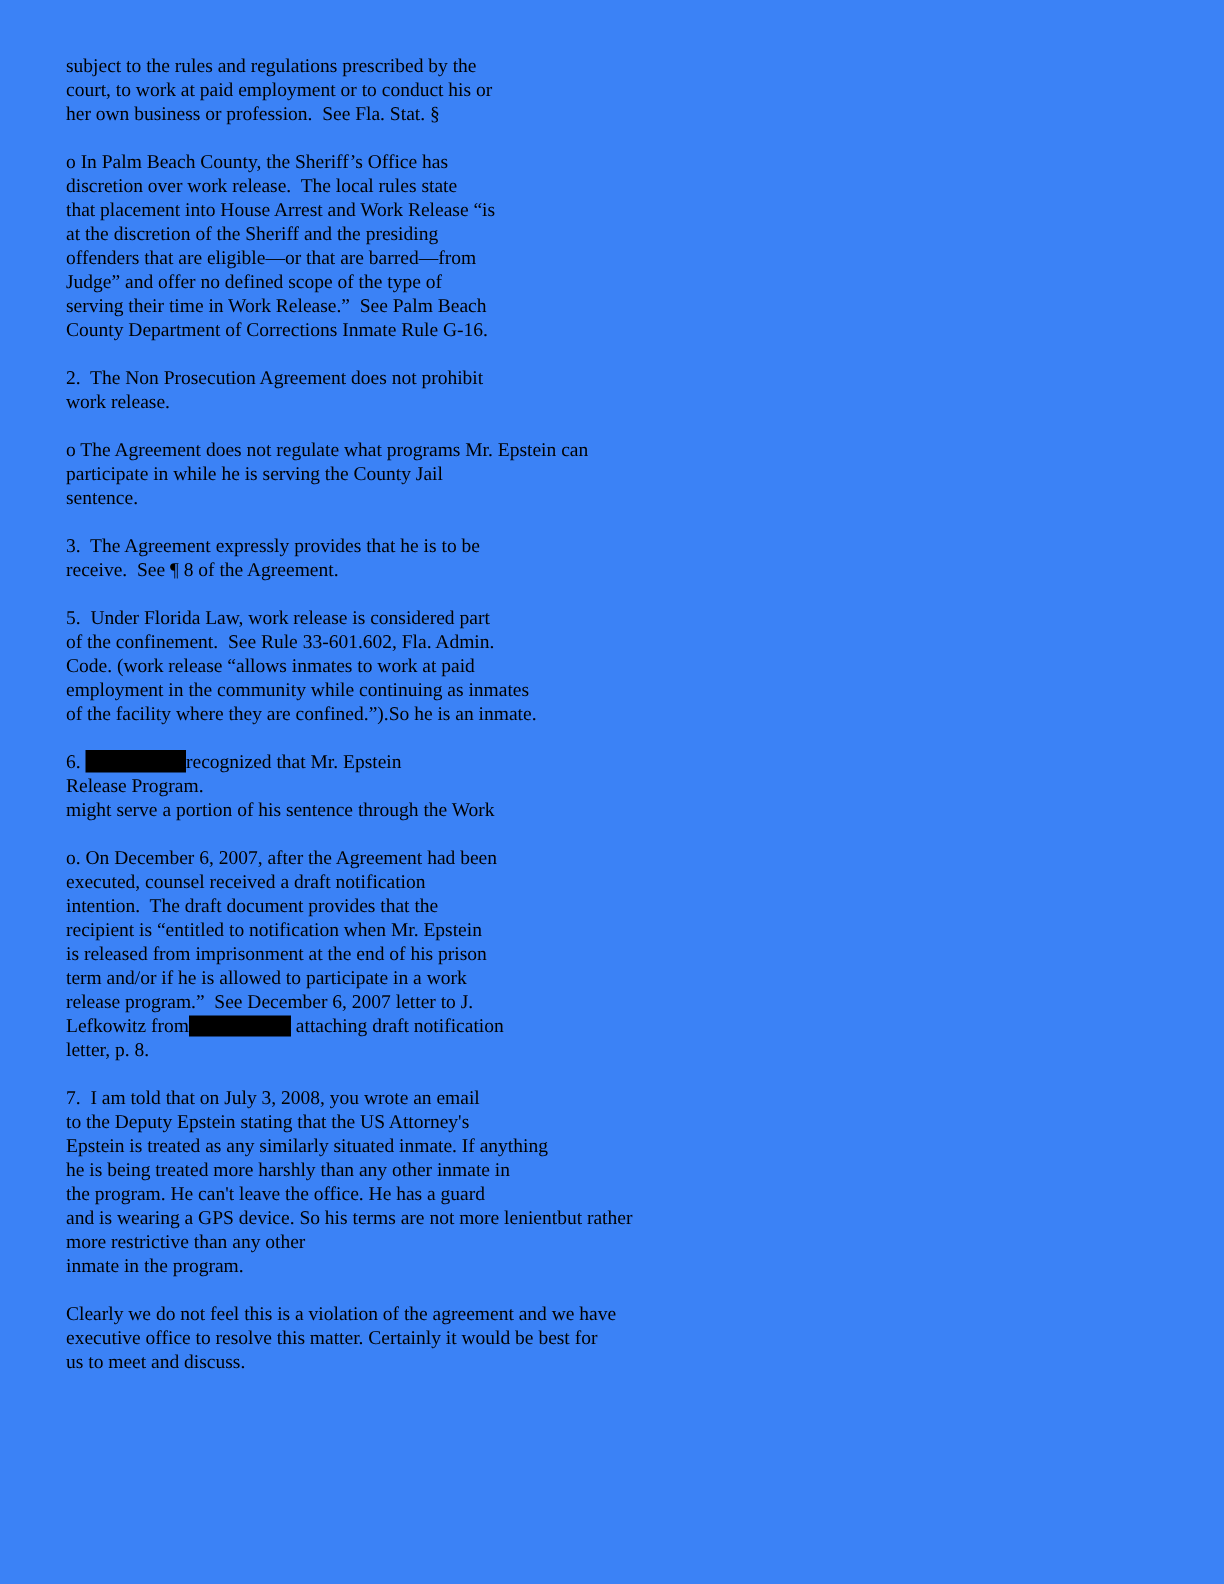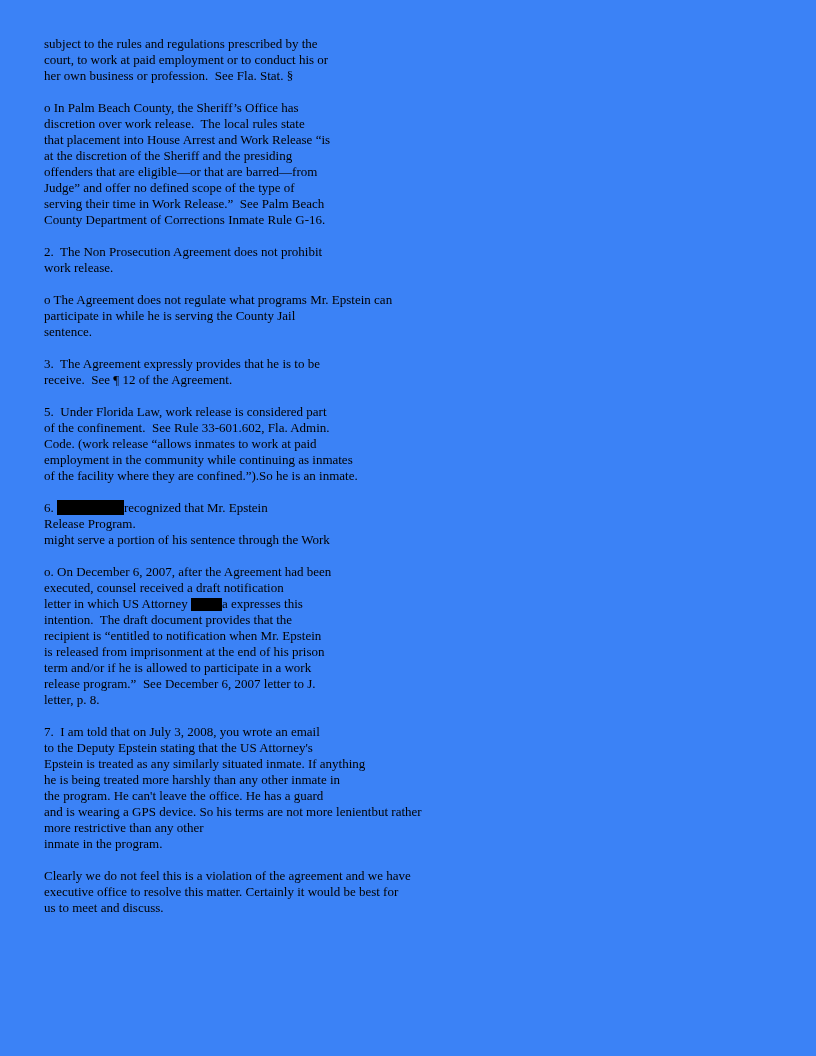--- a/index.html
+++ b/index.html
@@ -68,43 +68,43 @@
         <div class="line">2.  The Non Prosecution Agreement does not prohibit</div>
         <div class="line">work release.</div>
       </div>
       <div class="para">
         <div class="line">o The Agreement does not regulate what programs Mr. Epstein can</div>
         <div class="line">participate in while he is serving the County Jail</div>
         <div class="line">sentence.</div>
       </div>
       <div class="para">
         <div class="line">3.  The Agreement expressly provides that he is to be</div>
-        <div class="line">receive.  See ¶ 12 of the Agreement.</div>
+        <div class="line">receive.  See ¶ 8 of the Agreement.</div>
       </div>
       <div class="para">
         <div class="line">5.  Under Florida Law, work release is considered part</div>
         <div class="line">of the confinement.  See Rule 33-601.602, Fla. Admin.</div>
         <div class="line">Code. (work release “allows inmates to work at paid</div>
         <div class="line">employment in the community while continuing as inmates</div>
         <div class="line">of the facility where they are confined.”).So he is an inmate.</div>
       </div>
       <div class="para">
         <div class="line"><span>6. </span><span class="redaction" style="width: 67px; height: 15px; background: rgb(0, 0, 0);"></span><span>recognized that Mr. Epstein</span></div>
         <div class="line">Release Program.</div>
         <div class="line">might serve a portion of his sentence through the Work</div>
       </div>
       <div class="para">
         <div class="line">o. On December 6, 2007, after the Agreement had been</div>
         <div class="line">executed, counsel received a draft notification</div>
-        <div class="line"><span>letter in which US Attorney </span><span class="redaction" style="width: 31px; height: 13px; background: rgb(0, 0, 0);"></span><span>a expresses this</span></div>
         <div class="line">intention.  The draft document provides that the</div>
         <div class="line">recipient is “entitled to notification when Mr. Epstein</div>
         <div class="line">is released from imprisonment at the end of his prison</div>
         <div class="line">term and/or if he is allowed to participate in a work</div>
         <div class="line">release program.”  See December 6, 2007 letter to J.</div>
+        <div class="line"><span>Lefkowitz from</span><span class="redaction" style="width: 68px; height: 14px; background: rgb(0, 0, 0);"></span><span> attaching draft notification</span></div>
         <div class="line">letter, p. 8.</div>
       </div>
       <div class="para">
         <div class="line">7.  I am told that on July 3, 2008, you wrote an email</div>
         <div class="line">to the Deputy Epstein stating that the US Attorney's</div>
         <div class="line">Epstein is treated as any similarly situated inmate. If anything</div>
         <div class="line">he is being treated more harshly than any other inmate in</div>
         <div class="line">the program. He can't leave the office. He has a guard</div>
         <div class="line">and is wearing a GPS device. So his terms are not more lenientbut rather</div>
         <div class="line">more restrictive than any other</div>

